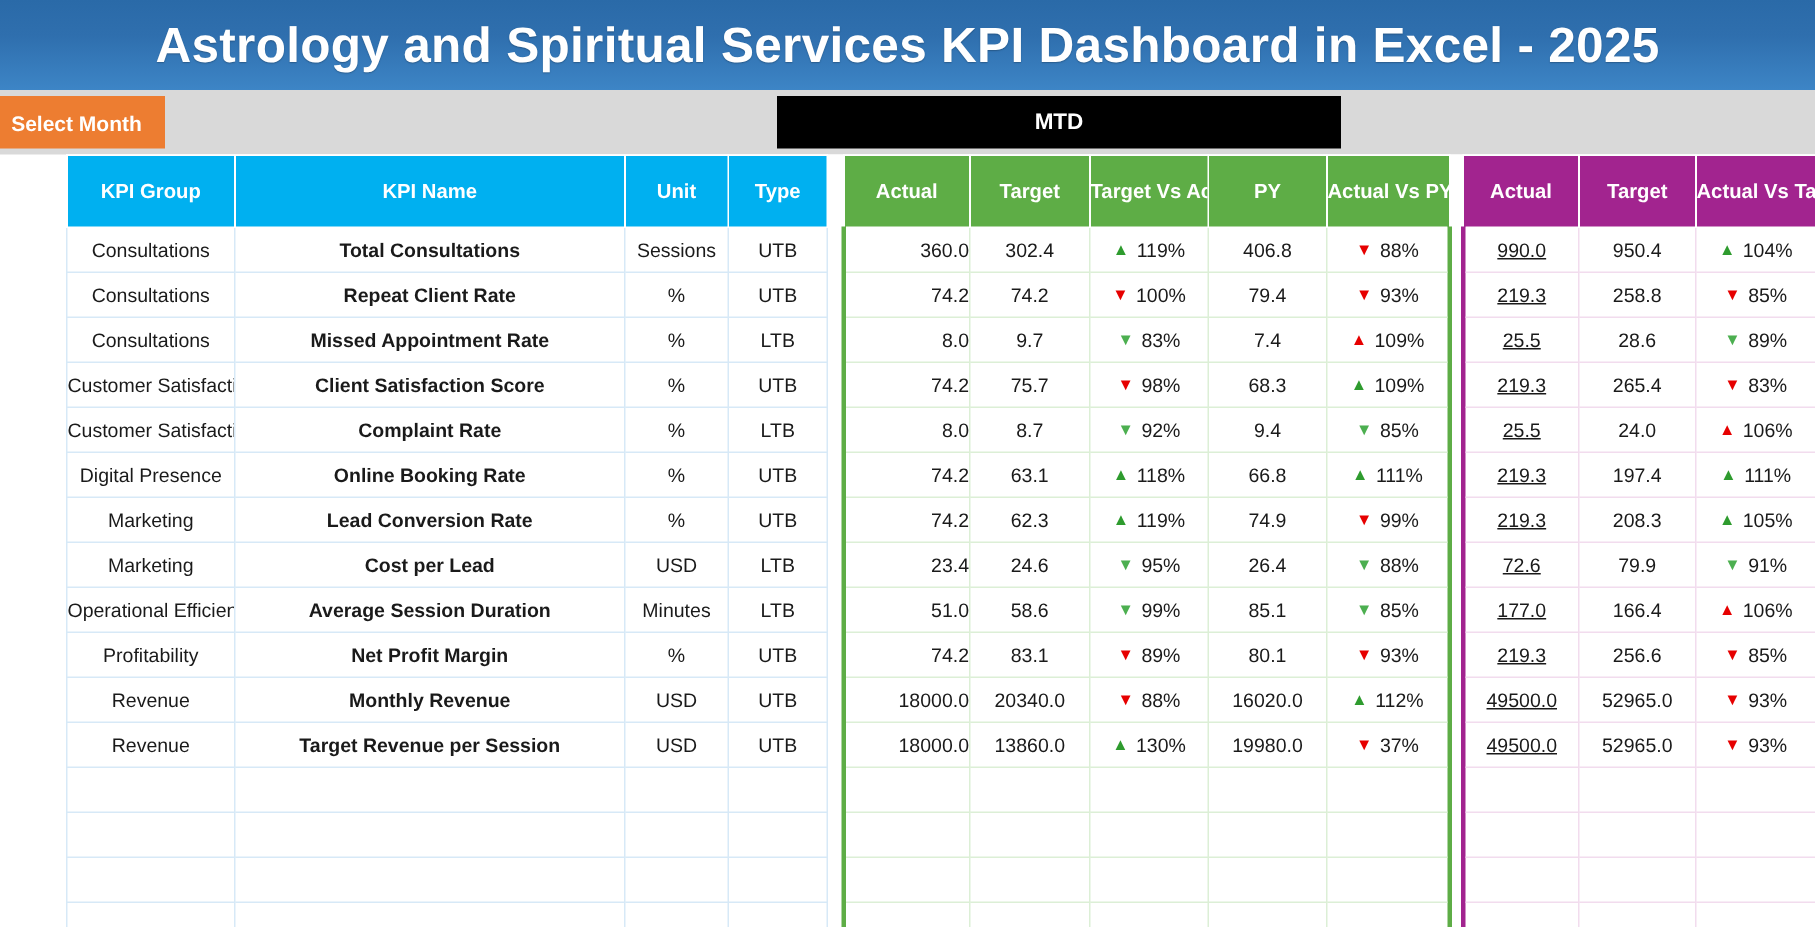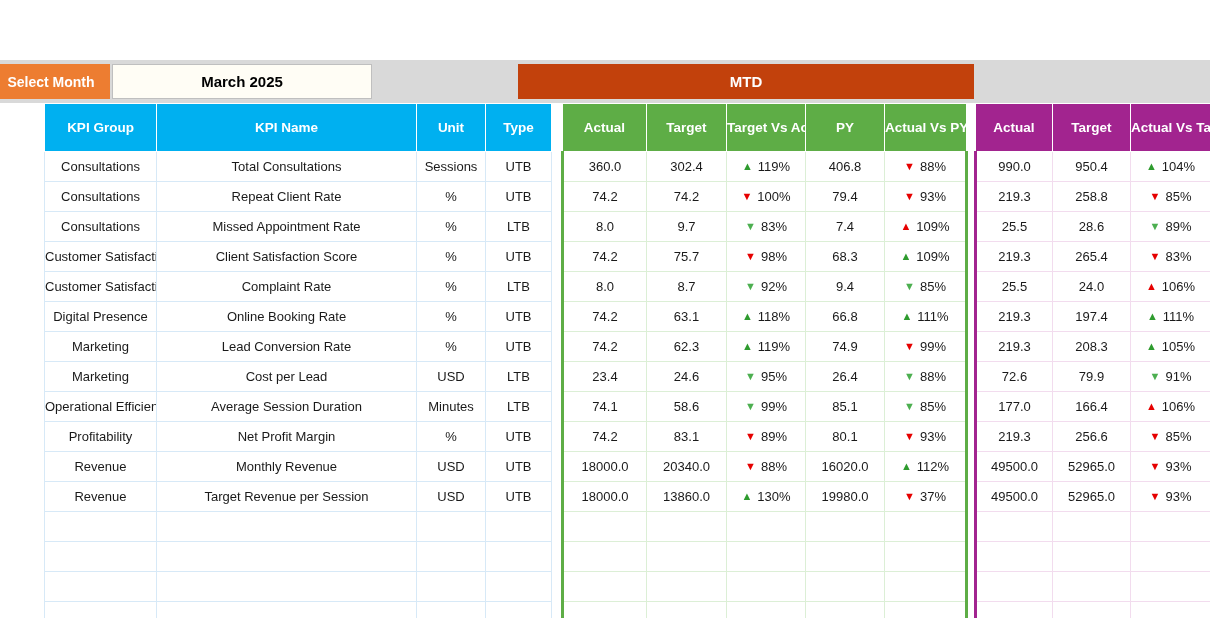--- a/index.html
+++ b/index.html
@@ -76,22 +76,22 @@
     height: 35px;
     color: #ffffff;
     font-size: 15px;
     font-weight: bold;
     display: flex;
     align-items: center;
     justify-content: center;
   }
   .banner.mtd {
     left: 518px;
-    width: 456px;
-    background: #c2410c;
+    width: 376px;
+    background: #000000;
   }
   .banner.ytd {
     left: 930px;
     width: 280px;
     background: #8e3a98;
   }
 
   
   .grid {
     position: absolute;
@@ -132,25 +132,25 @@
   th.blue { background: #00b0f0; }
   th.green { background: #5ead46; }
   th.purple { background: #a2248f; }
 
   
   td.left-sec { background: #ffffff; border-color: #d7e9f7; }
   td.mtd-sec { background: #ffffff; border-color: #dcefd6; }
   td.ytd-sec { background: #ffffff; border-color: #f2dcee; }
 
   
-  .div-left { border-left: 3px solid #5ead46 !important; }
-  .div-left-p { border-left: 3px solid #a2248f !important; }
+  .div-left { border-left: 3px solid #5ead46 !important; text-align: right; }
+  .div-left-p { border-left: 3px solid #a2248f !important; text-decoration: underline; }
   .div-right-g { border-right: 3px solid #5ead46 !important; }
 
-  .name-cell { text-align: center; }
+  .name-cell { text-align: center; font-weight: bold; }
 
   .arrow {
     display: inline-block;
     font-size: 11px;
     line-height: 1;
     margin-right: 5px;
     position: relative;
     top: -1px;
   }
   .up-green { color: #2e9b2e; }
@@ -161,26 +161,28 @@
   .pct { font-weight: normal; }
 
   
   tr.filler td { height: 30px; background: #ffffff; }
 </style>
 </head>
 <body>
 
 <div id="app">
 
+  <div class="titlebar">
+    <div class="title">Astrology and Spiritual Services KPI Dashboard in Excel - 2025</div>
+  </div>
 
   <div class="controlstrip"></div>
 
   <div class="sel-label">Select Month</div>
 
-  <div class="month-box">March 2025</div>
 
   <div class="banner mtd">MTD</div>
 
   <div class="grid">
     <table>
       <colgroup>
         <col style="width:112px">
         <col style="width:260px">
         <col style="width:69px">
         <col style="width:66px">
@@ -351,21 +353,21 @@
             <td class="ytd-sec">79.9</td>
             <td class="ytd-sec"><span class="arrow down-green">▼</span><span class="pct">91%</span></td>
             <td class="ytd-sec">72</td>
           </tr>
           <tr>
             <td class="left-sec">Operational Efficiency</td>
             <td class="left-sec name-cell">Average Session Duration</td>
             <td class="left-sec">Minutes</td>
             <td class="left-sec">LTB</td>
             <td style="background: rgb(255, 255, 255); border: none;"></td>
-            <td class="mtd-sec div-left">74.1</td>
+            <td class="mtd-sec div-left">51.0</td>
             <td class="mtd-sec">58.6</td>
             <td class="mtd-sec"><span class="arrow down-green">▼</span><span class="pct">99%</span></td>
             <td class="mtd-sec">85.1</td>
             <td class="mtd-sec div-right-g"><span class="arrow down-green">▼</span><span class="pct">85%</span></td>
             <td style="background: rgb(255, 255, 255); border: none;"></td>
             <td class="ytd-sec div-left-p">177.0</td>
             <td class="ytd-sec">166.4</td>
             <td class="ytd-sec"><span class="arrow up-red">▲</span><span class="pct">106%</span></td>
             <td class="ytd-sec">221</td>
           </tr>

